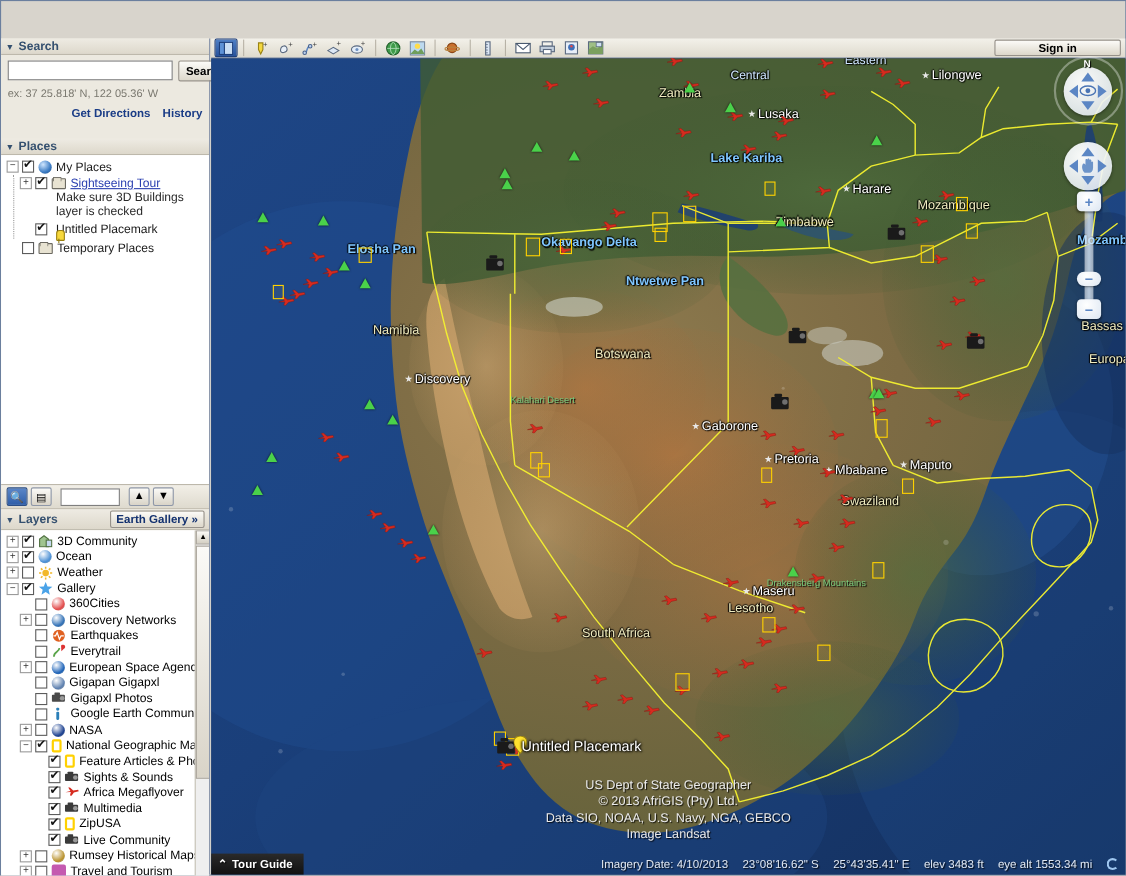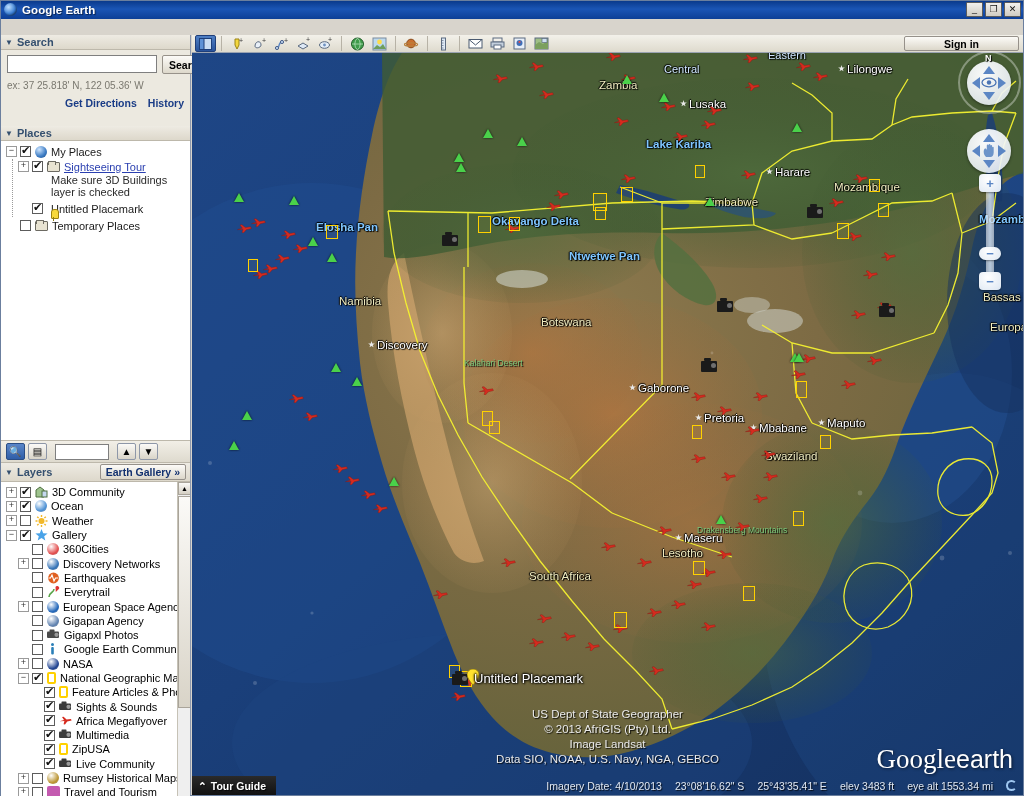--- a/index.html
+++ b/index.html
@@ -327,31 +327,20 @@
     border:1px solid #96918a; border-radius:2px;
     font-size:10.5px; font-weight:bold; color:#000;
     display:flex;align-items:center;justify-content:center;cursor:pointer;
   }
 </style>
 </head>
 <body>
 
 <div id="app">
 
-  <div class="titlebar">
-    <span class="tb-icon">
-        <span class="globe-glyph"></span>
-      </span>
-    <span class="tb-title">Google Earth</span>
-    <div class="winbtns">
-      <div class="winbtn">_</div>
-      <div class="winbtn">❐</div>
-      <div class="winbtn">✕</div>
-    </div>
-  </div>
 
 
   <div class="leftpanel">
 
     <div class="panel-header">
       <span class="tri">▼</span>
       <span>Search</span>
     </div>
     <div class="search-sec">
       <div class="search-row">
@@ -491,21 +480,21 @@
           <div class="ly-row" style="padding-left: 14px;">
             <span class="expander">+</span>
             <span class="cbox"></span>
             <span class="ly-ic" style="background: radial-gradient(circle at 35% 30%, rgba(255, 255, 255, 0.533), rgb(29, 99, 184) 65%, rgba(0, 0, 0, 0.333)); border-radius: 50%; width: 12px; height: 12px;"></span>
             <span>European Space Agency</span>
           </div>
           <div class="ly-row" style="padding-left: 14px;">
             <span class="expander blank"></span>
             <span class="cbox"></span>
             <span class="ly-ic" style="background: radial-gradient(circle at 35% 30%, rgba(255, 255, 255, 0.533), rgb(92, 127, 174) 65%, rgba(0, 0, 0, 0.333)); border-radius: 50%; width: 12px; height: 12px;"></span>
-            <span>Gigapan Agency</span>
+            <span>Gigapan Gigapxl</span>
           </div>
           <div class="ly-row" style="padding-left: 14px;">
             <span class="expander blank"></span>
             <span class="cbox"></span>
             <span class="ly-ic" style="background: none;"><svg width="13" height="10" viewBox="0 0 13 10">
                 <rect x="0" y="2.5" width="12" height="6.5" rx="1" fill="#4a4a4a"></rect>
                 <rect x="2.5" y="0.5" width="5" height="2.5" rx="0.6" fill="#4a4a4a"></rect>
                 <circle cx="9.5" cy="5.8" r="2.1" fill="#9a9a9a"></circle>
               </svg></span>
             <span>Gigapxl Photos</span>
@@ -1162,27 +1151,24 @@
     <div class="pinmark" style="left:275px; top:616px;">
       <svg width="12" height="16" viewBox="0 0 12 16">
           <path d="M6 0 C9.3 0 12 2.5 12 5.6 C12 9.6 6 16 6 16 C6 16 0 9.6 0 5.6 C0 2.5 2.7 0 6 0 z" fill="#ffe22e" stroke="#9a8314"></path>
         </svg>
     </div>
     <div class="maplabel lbl-placemark" style="left:282px; top:618px;">Untitled Placemark</div>
 
     <div class="copyright">
       <div>US Dept of State Geographer</div>
       <div>© 2013 AfriGIS (Pty) Ltd.</div>
+      <div>Data SIO, NOAA, U.S. Navy, NGA, GEBCO</div>
       <div>Image Landsat</div>
-      <div>Data SIO, NOAA, U.S. Navy, NGA, GEBCO</div>
-    </div>
-
-    <div class="ge-logo">
-      <span>Google</span><span class="earth">earth</span>
-    </div>
+    </div>
+
   </div>
 
   <div class="compass-ring"></div>
   <div class="nav-disc" style="left:966px; top:60px; width:44px; height:44px;">
     <div class="navarrow up" style="left:16px; top:5px;"></div>
     <div class="navarrow down" style="left:16px; bottom:5px;"></div>
     <div class="navarrow leftA" style="left:5px; top:16px;"></div>
     <div class="navarrow rightA" style="right:5px; top:16px;"></div>
     <svg style="position:absolute;left:14px;top:15px" width="16" height="13" viewBox="0 0 16 13">
         <ellipse cx="8" cy="6.5" rx="7" ry="4.3" fill="none" stroke="#4a74b4" stroke-width="1.3"></ellipse>

